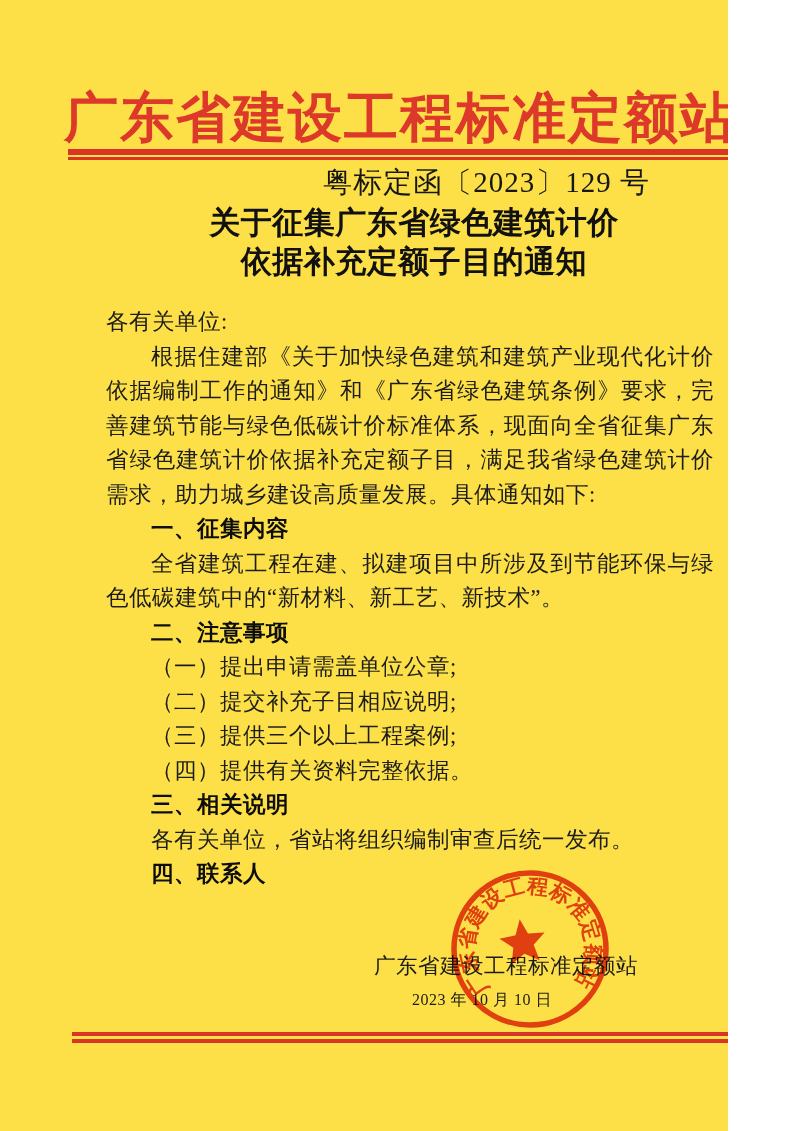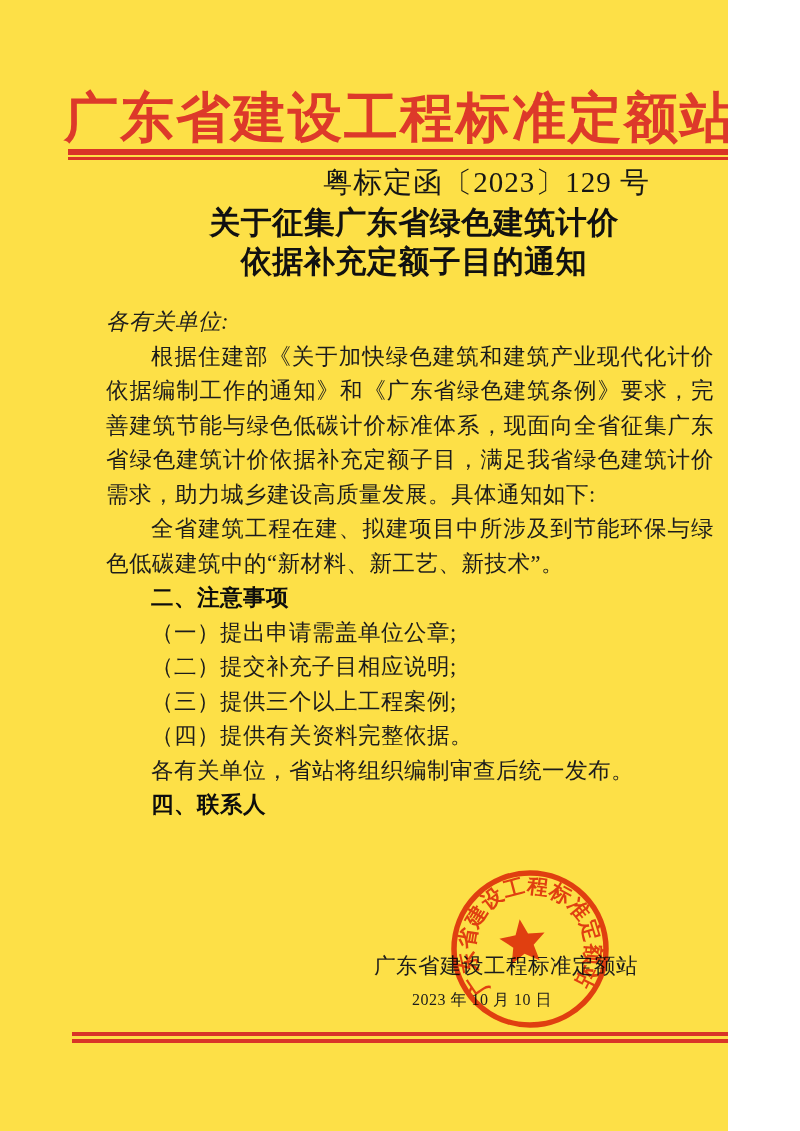--- a/index.html
+++ b/index.html
@@ -61,21 +61,21 @@
   
   .doc-body {
     position: absolute;
     top: 305px; left: 106px; width: 608px;
     font-size: 22.5px;
     line-height: 34.5px;
     letter-spacing: 0.5px;
     text-align: justify;
   }
   .doc-body p { margin: 0; }
-  .salutation { text-indent: 0; font-style: italic; }
+  .salutation { text-indent: 0; }
   .para { text-indent: 2em; }
   .sec-heading {
     text-indent: 2em;
     font-family: "Liberation Sans", "DejaVu Sans", sans-serif;
     font-weight: 700;
     color: #0d0d0d;
   }
 
   
   .signature-line {
@@ -126,26 +126,28 @@
   <div class="doc-number">粤标定函〔2023〕129 号</div>
 
   <div class="doc-title">
     <div>关于征集广东省绿色建筑计价</div>
     <div>依据补充定额子目的通知</div>
   </div>
 
   <div class="doc-body">
     <p class="salutation">各有关单位:</p>
     <p class="para">根据住建部《关于加快绿色建筑和建筑产业现代化计价依据编制工作的通知》和《广东省绿色建筑条例》要求，完善建筑节能与绿色低碳计价标准体系，现面向全省征集广东省绿色建筑计价依据补充定额子目，满足我省绿色建筑计价需求，助力城乡建设高质量发展。具体通知如下:</p>
+    <p class="sec-heading">一、征集内容</p>
     <p class="para">全省建筑工程在建、拟建项目中所涉及到节能环保与绿色低碳建筑中的“新材料、新工艺、新技术”。</p>
     <p class="sec-heading">二、注意事项</p>
     <p class="para">（一）提出申请需盖单位公章;</p>
     <p class="para">（二）提交补充子目相应说明;</p>
     <p class="para">（三）提供三个以上工程案例;</p>
     <p class="para">（四）提供有关资料完整依据。</p>
+    <p class="sec-heading">三、相关说明</p>
     <p class="para">各有关单位，省站将组织编制审查后统一发布。</p>
     <p class="sec-heading">四、联系人</p>
   </div>
 
   <div class="signature-line">广东省建设工程标准定额站</div>
   <div class="date-line">2023 年 10 月 10 日</div>
 
   <div class="seal">
     <svg width="170" height="170" viewBox="0 0 170 170">
       <defs>

